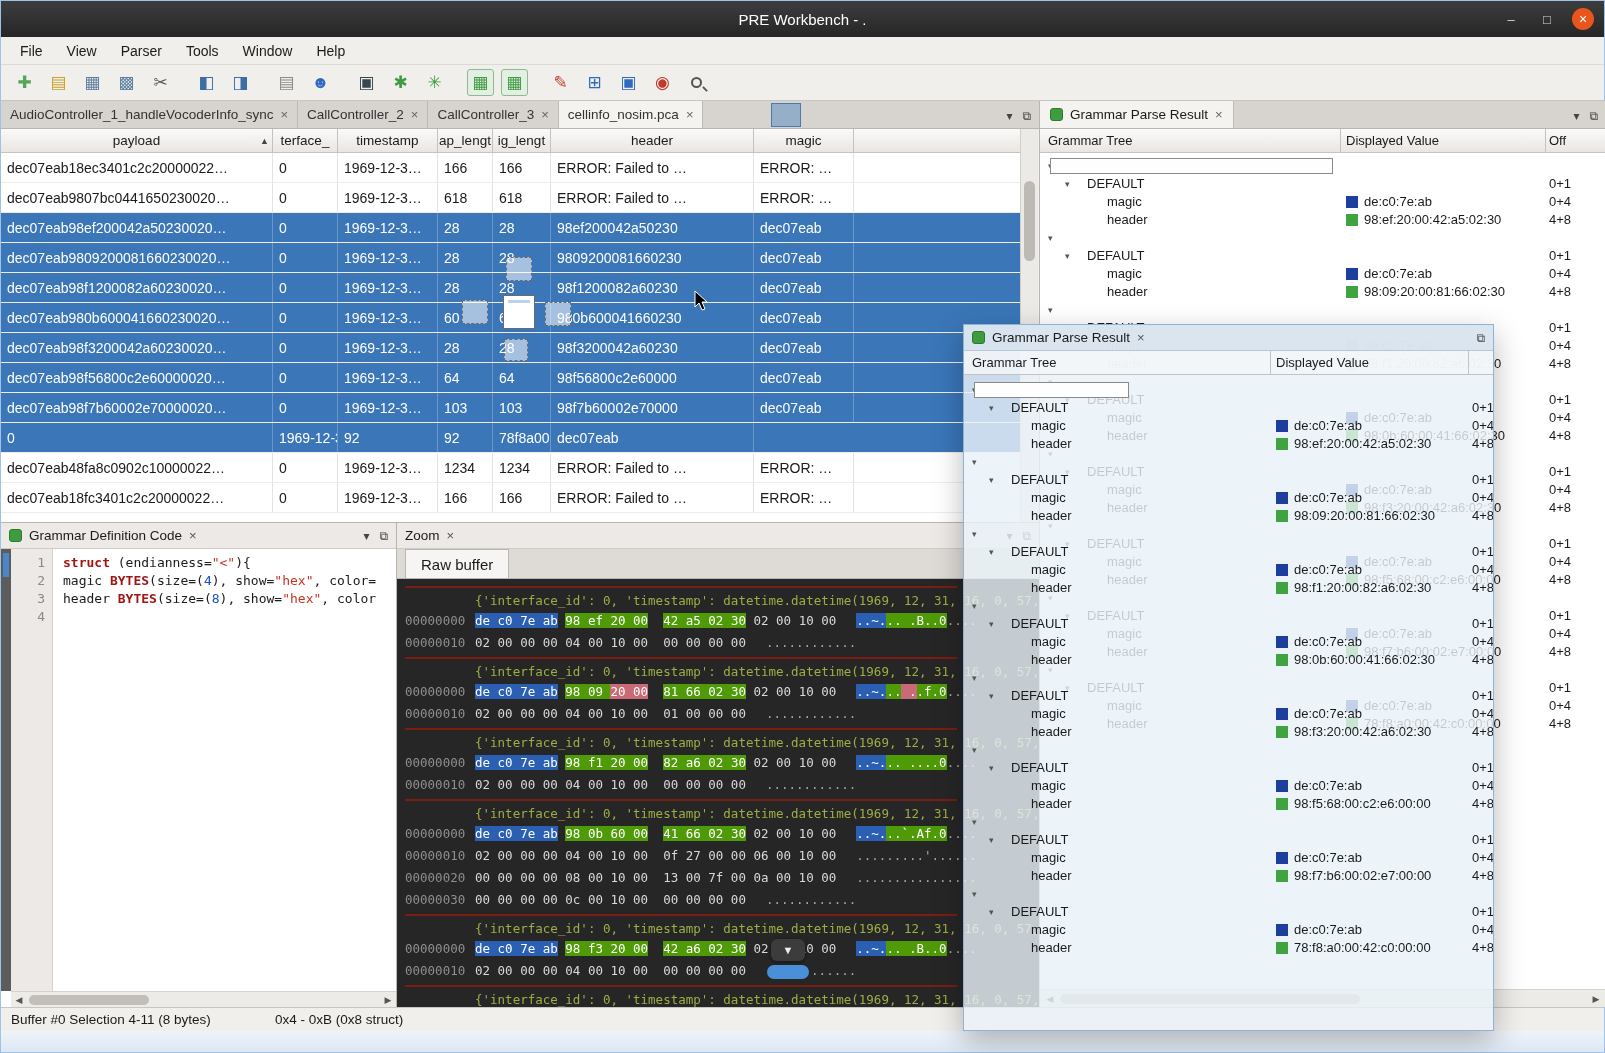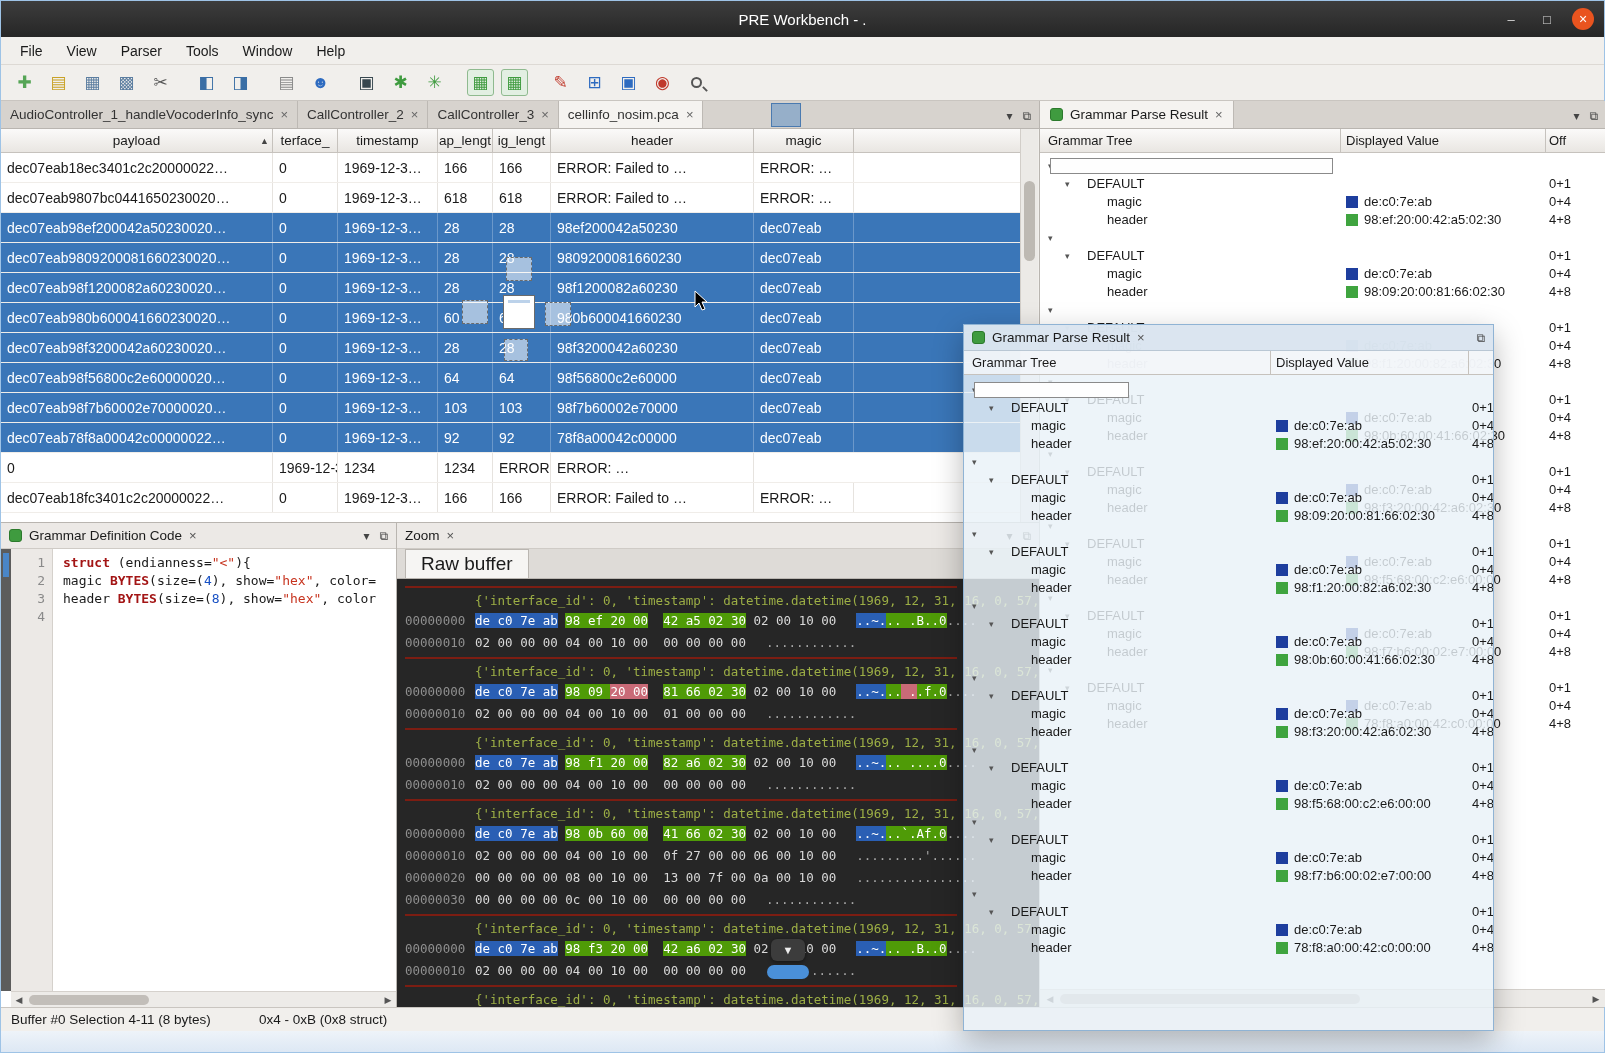--- a/index.html
+++ b/index.html
@@ -90,35 +90,35 @@
   .cl{height:18px;line-height:18px}
   .c-k{color:#a31515;font-weight:bold}
   .c-s{color:#c7341f}
   .c-n{color:#1750c4}
   .gdc-hscroll{position:absolute;left:10px;right:0;bottom:0;height:16px;background:#edebe8;border-top:1px solid #d5d1cc;display:flex;align-items:center}
   .gdc-hscroll .sb-thumb{width:120px}
 
   
   .zoom{position:absolute;left:396px;top:521px;width:642px;bottom:45px;background:#ece9e6;border-top:1px solid #b9b5b0}
   .zoom-tabs{height:30px;background:#dedbd7;border-bottom:1px solid #bab6b1;display:flex;align-items:flex-end;padding-left:8px}
-  .zoom-tab{height:29px;padding:0 15px;background:#f6f5f3;border:1px solid #bab6b1;border-bottom:none;display:flex;align-items:center;font-size:19px}
+  .zoom-tab{height:29px;padding:0 15px;background:#f6f5f3;border:1px solid #bab6b1;border-bottom:none;display:flex;align-items:center;font-size:15px}
   .hexview{position:absolute;left:0;top:56px;right:0;bottom:0;background:#262626;overflow:hidden;font:12.5px "DejaVu Sans Mono",monospace;color:#d9d9d9;padding:4px 0 0 8px}
   .hex-sep{height:2px;background:#7c1d12;width:552px;margin:3px 0}
   .hex-info{color:#9cae45;padding-left:70px;height:19px;line-height:19px;white-space:nowrap;overflow:hidden}
   .hex-line{height:22px;line-height:22px;white-space:pre;display:flex}
   .h-off{color:#8f8f8f;flex:0 0 70px}
   .h-ascii{color:#a8a8a8;margin-left:20px}
   .h-b{background:#2a5fb4;color:#fff}
   .h-g{background:#4f9b07;color:#fff}
   .h-r{background:#c96a77;color:#ffffff}
   .scroll-down-btn{position:absolute;left:374px;bottom:46px;width:34px;height:22px;background:#3c3c3c;border-radius:6px;color:#eee;display:flex;align-items:center;justify-content:center;font-size:11px;box-shadow:0 1px 4px rgba(0,0,0,.5)}
   .scroll-down-pill{position:absolute;left:370px;bottom:28px;width:42px;height:14px;background:#4a90d9;border-radius:7px}
 
   
-  .statusbar{position:absolute;left:0;right:0;bottom:21px;height:24px;background:#f1efec;border-top:1px solid #c9c5c0;display:flex;align-items:center;gap:48px;padding-left:10px;font-size:13.5px}
+  .statusbar{position:absolute;left:0;right:0;bottom:21px;height:24px;background:#f1efec;border-top:1px solid #c9c5c0;display:flex;align-items:center;gap:64px;padding-left:10px;font-size:13.5px}
   .winbottom{position:absolute;left:0;right:0;bottom:0;height:21px;background:linear-gradient(#eef3f9,#dde8f4)}
 
   
   .overlay{position:absolute;left:962px;top:323px;width:531px;height:707px;background:rgba(233,241,248,.82);border:1px solid #8fb3d4;box-shadow:0 10px 28px rgba(0,0,0,.28);z-index:900}
   .overlay .panel-head{background:rgba(216,227,238,.9);border-bottom:1px solid #b9c7d4}
   .overlay .colhead{background:rgba(243,246,249,.85)}
   .overlay .gpr-rows{top:52px;bottom:4px;--valx:306px;--offx:504px;--editw:155px;background:transparent}
 
   
   .ghost-dash{position:absolute;border:1px dashed #6b6b6b;background:rgba(255,255,255,.55);z-index:500}
@@ -347,30 +347,30 @@
           <div class="td">dec07eab98f7b60002e70000020…</div>
           <div class="td">0</div>
           <div class="td">1969-12-3…</div>
           <div class="td">103</div>
           <div class="td">103</div>
           <div class="td">98f7b60002e70000</div>
           <div class="td">dec07eab</div>
           <div class="td filler"></div>
         </div>
         <div class="trow sel">
-          <div class="td">dec07eab78f8a00042c00000022…</div>
           <div class="td">0</div>
           <div class="td">1969-12-3…</div>
           <div class="td">92</div>
           <div class="td">92</div>
           <div class="td">78f8a00042c00000</div>
           <div class="td">dec07eab</div>
           <div class="td filler"></div>
         </div>
         <div class="trow">
+          <div class="td">dec07eab48fa8c0902c10000022…</div>
           <div class="td">0</div>
           <div class="td">1969-12-3…</div>
           <div class="td">1234</div>
           <div class="td">1234</div>
           <div class="td">ERROR: Failed to …</div>
           <div class="td">ERROR: …</div>
           <div class="td filler"></div>
         </div>
         <div class="trow">
           <div class="td">dec07eab18fc3401c2c20000022…</div>

